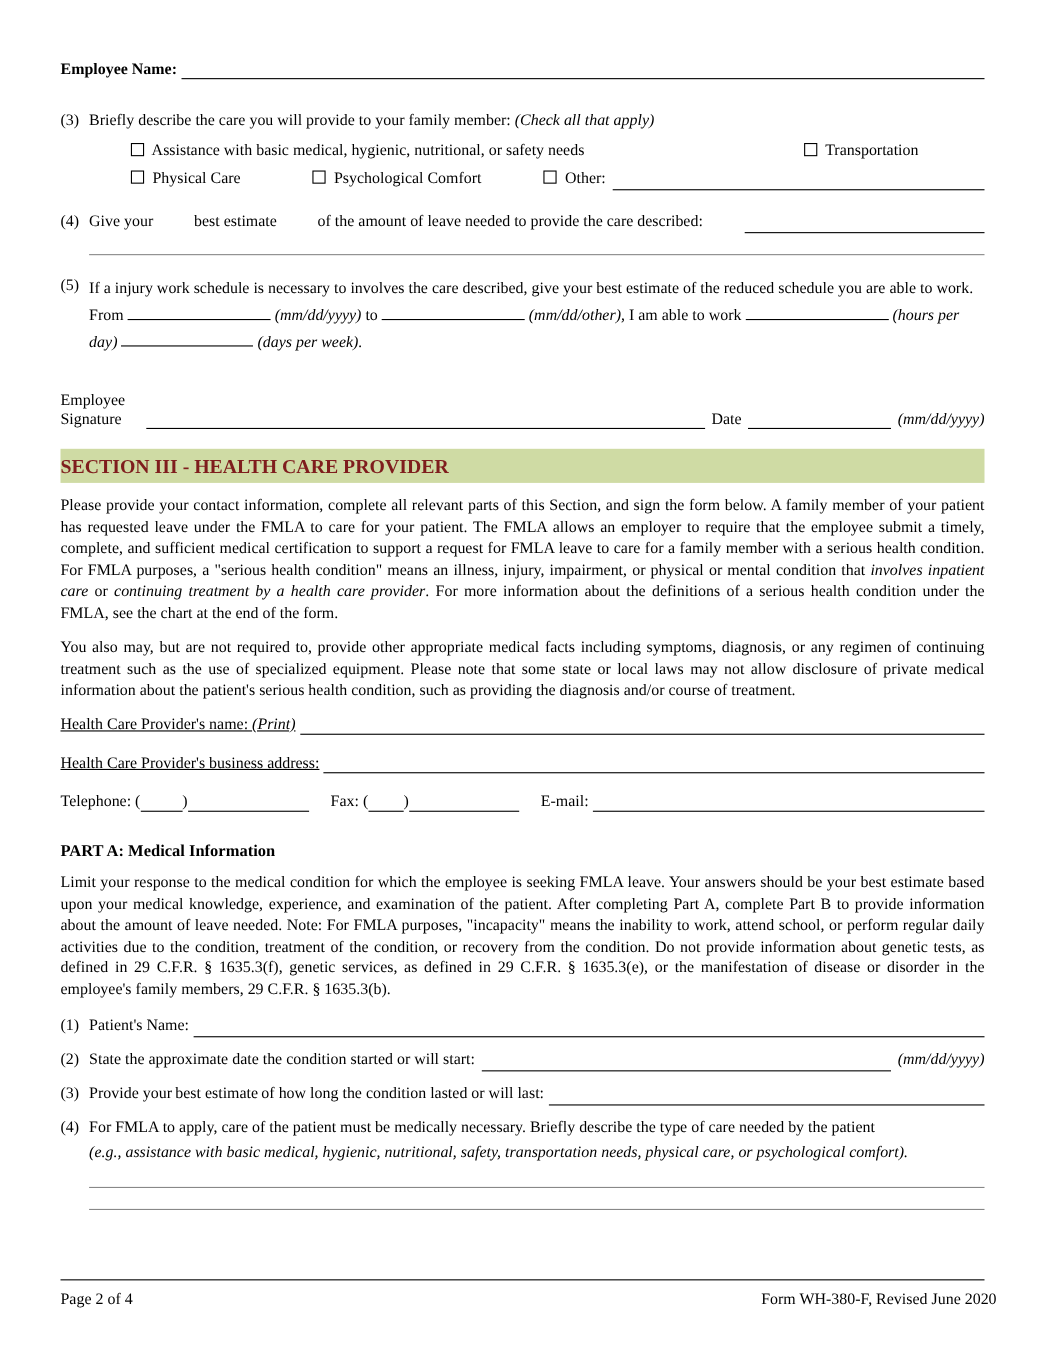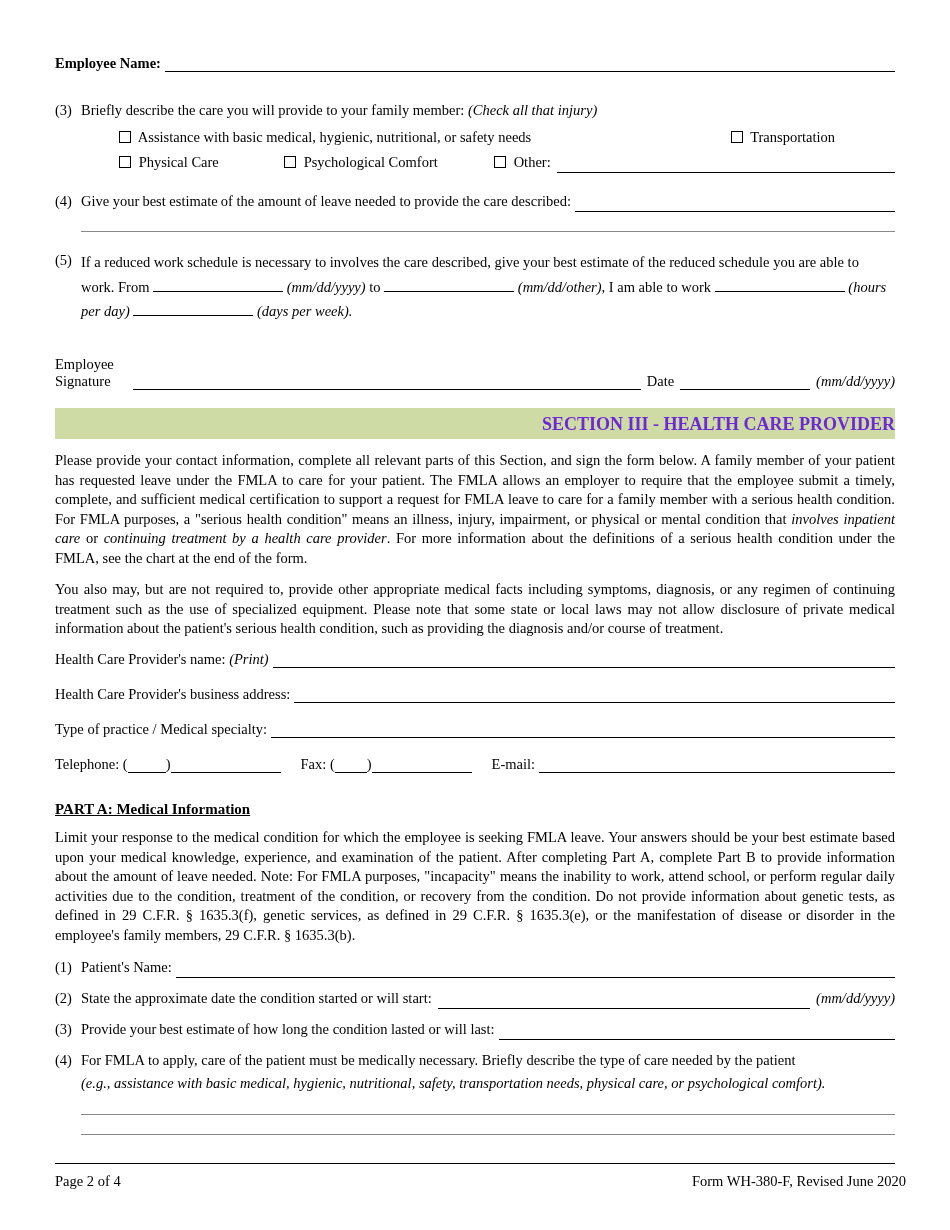--- a/index.html
+++ b/index.html
@@ -38,45 +38,44 @@
   .cb {
     display: inline-block;
     width: 12px;
     height: 12px;
     border: 1.3px solid #000;
     vertical-align: -1px;
     margin-right: 4px;
   }
   .section-header {
     background: #cfdba4;
-    text-align: right;
+    text-align: left;
     font-weight: bold;
     font-size: 18px;
     padding: 6px 0 4px 0;
     margin-top: 0;
     margin-bottom: 12px;
-    color: #6d28d9;
+    color: #7f1d1d;
   }
   .para {
     text-align: justify;
     line-height: 1.35;
     margin-bottom: 12px;
   }
   .field-row {
     display: flex;
     align-items: flex-end;
     margin-bottom: 18px;
   }
-  .field-row .lbl { white-space: nowrap; }
+  .field-row .lbl { white-space: nowrap; text-decoration: underline; }
   .field-row .fill { flex: 1; border-bottom: 1px solid #000; height: 14px; margin-left: 4px; }
   .tel-row { display:flex; align-items:flex-end; margin-bottom: 18px; }
   .tel-row .seg-line { border-bottom:1px solid #000; display:inline-block; height:14px; }
   .part-head {
     font-weight: bold;
-    text-decoration: underline;
     margin-top: 28px;
     margin-bottom: 10px;
     font-size: 15px;
   }
   .sig-row { display:flex; align-items:flex-end; margin-top:32px; margin-bottom: 18px; }
   .footer {
     position: absolute;
     bottom: 40px;
     left: 55px;
     right: 44px;
@@ -106,21 +105,21 @@
 
   <div class="employee-name-row">
     <span class="label">Employee Name:</span>
     <span class="line"></span>
   </div>
 
   <div class="item">
     <div class="num">(3)</div>
     <div class="body">
       <span>Briefly describe the care you will provide to your family member:</span>
-      <span class="italic">(Check all that injury)</span>
+      <span class="italic">(Check all that apply)</span>
       <div class="checkbox-line" style="display:flex; justify-content:space-between; margin-left:38px; margin-top:6px;gap:40px;">
         <span>
           <span class="cb"></span>
           <span>Assistance with basic medical, hygienic, nutritional, or safety needs</span>
         </span>
         <span style="padding-right:60px;">
           <span class="cb"></span>
           <span>Transportation</span>
         </span>
       </div>
@@ -138,34 +137,34 @@
           <span>Other:</span>
         </span>
         <span class="fill" style="flex:1; border-bottom:1px solid #000; height:14px; margin-left:6px;"></span>
       </div>
     </div>
   </div>
 
   <div class="item" style="margin-top:18px;">
     <div class="num">(4)</div>
     <div class="body" style="display:block;">
-      <div style="display:flex; align-items:flex-end;">
+      <div style="display:flex; align-items:flex-end;gap:34px;">
         <span>Give your </span>
         <span class="bold" style="margin:0 3px;">best estimate</span>
         <span> of the amount of leave needed to provide the care described:</span>
         <span style="flex:1; border-bottom:1px solid #000; height:14px; margin-left:4px;"></span>
       </div>
       <div class="grey-rule" style="margin-left:0;"></div>
     </div>
   </div>
 
   <div class="item" style="margin-top:18px;">
     <div class="num">(5)</div>
     <div class="body" style="line-height:1.7;">
-      <span>If a </span><span class="bold">reduced work schedule</span><span> is necessary to involves the care described, give your </span><span class="bold">best estimate</span><span> of the reduced schedule you are able to work. From </span><span class="inline-line" style="width:130px;"></span>
+      <span>If a </span><span class="bold">injury work schedule</span><span> is necessary to involves the care described, give your </span><span class="bold">best estimate</span><span> of the reduced schedule you are able to work. From </span><span class="inline-line" style="width:130px;"></span>
       <span class="italic">(mm/dd/yyyy)</span><span> to </span><span class="inline-line" style="width:130px;"></span>
       <span class="italic">(mm/dd/other),</span><span> I am able to work </span><span class="inline-line" style="width:130px;"></span>
       <span class="italic">(hours per day)</span>
       <span class="inline-line" style="width:120px;"></span>
       <span class="italic">(days per week).</span>
     </div>
   </div>
 
   <div class="sig-row">
     <div style="width:72px;">
@@ -187,24 +186,20 @@
   <div class="para">
     <span>You also may, but are </span><span class="bold">not required</span><span> to, provide other appropriate medical facts including symptoms, diagnosis, or any regimen of continuing treatment such as the use of specialized equipment. Please note that some state or local laws may not allow disclosure of private medical information about the patient's serious health condition, such as providing the diagnosis and/or course of treatment.</span>
   </div>
 
   <div class="field-row">
     <span class="lbl"><span>Health Care Provider's name: </span><span class="italic">(Print)</span></span>
     <span class="fill"></span>
   </div>
   <div class="field-row">
     <span class="lbl">Health Care Provider's business address:</span>
-    <span class="fill"></span>
-  </div>
-  <div class="field-row">
-    <span class="lbl">Type of practice / Medical specialty:</span>
     <span class="fill"></span>
   </div>
 
   <div class="tel-row">
     <span>Telephone: (</span>
       <span class="seg-line" style="width:38px;"></span>
       <span>)</span>
     <span class="seg-line" style="width:110px; margin-right:20px;"></span>
     <span>Fax: (</span>
       <span class="seg-line" style="width:32px;"></span>

